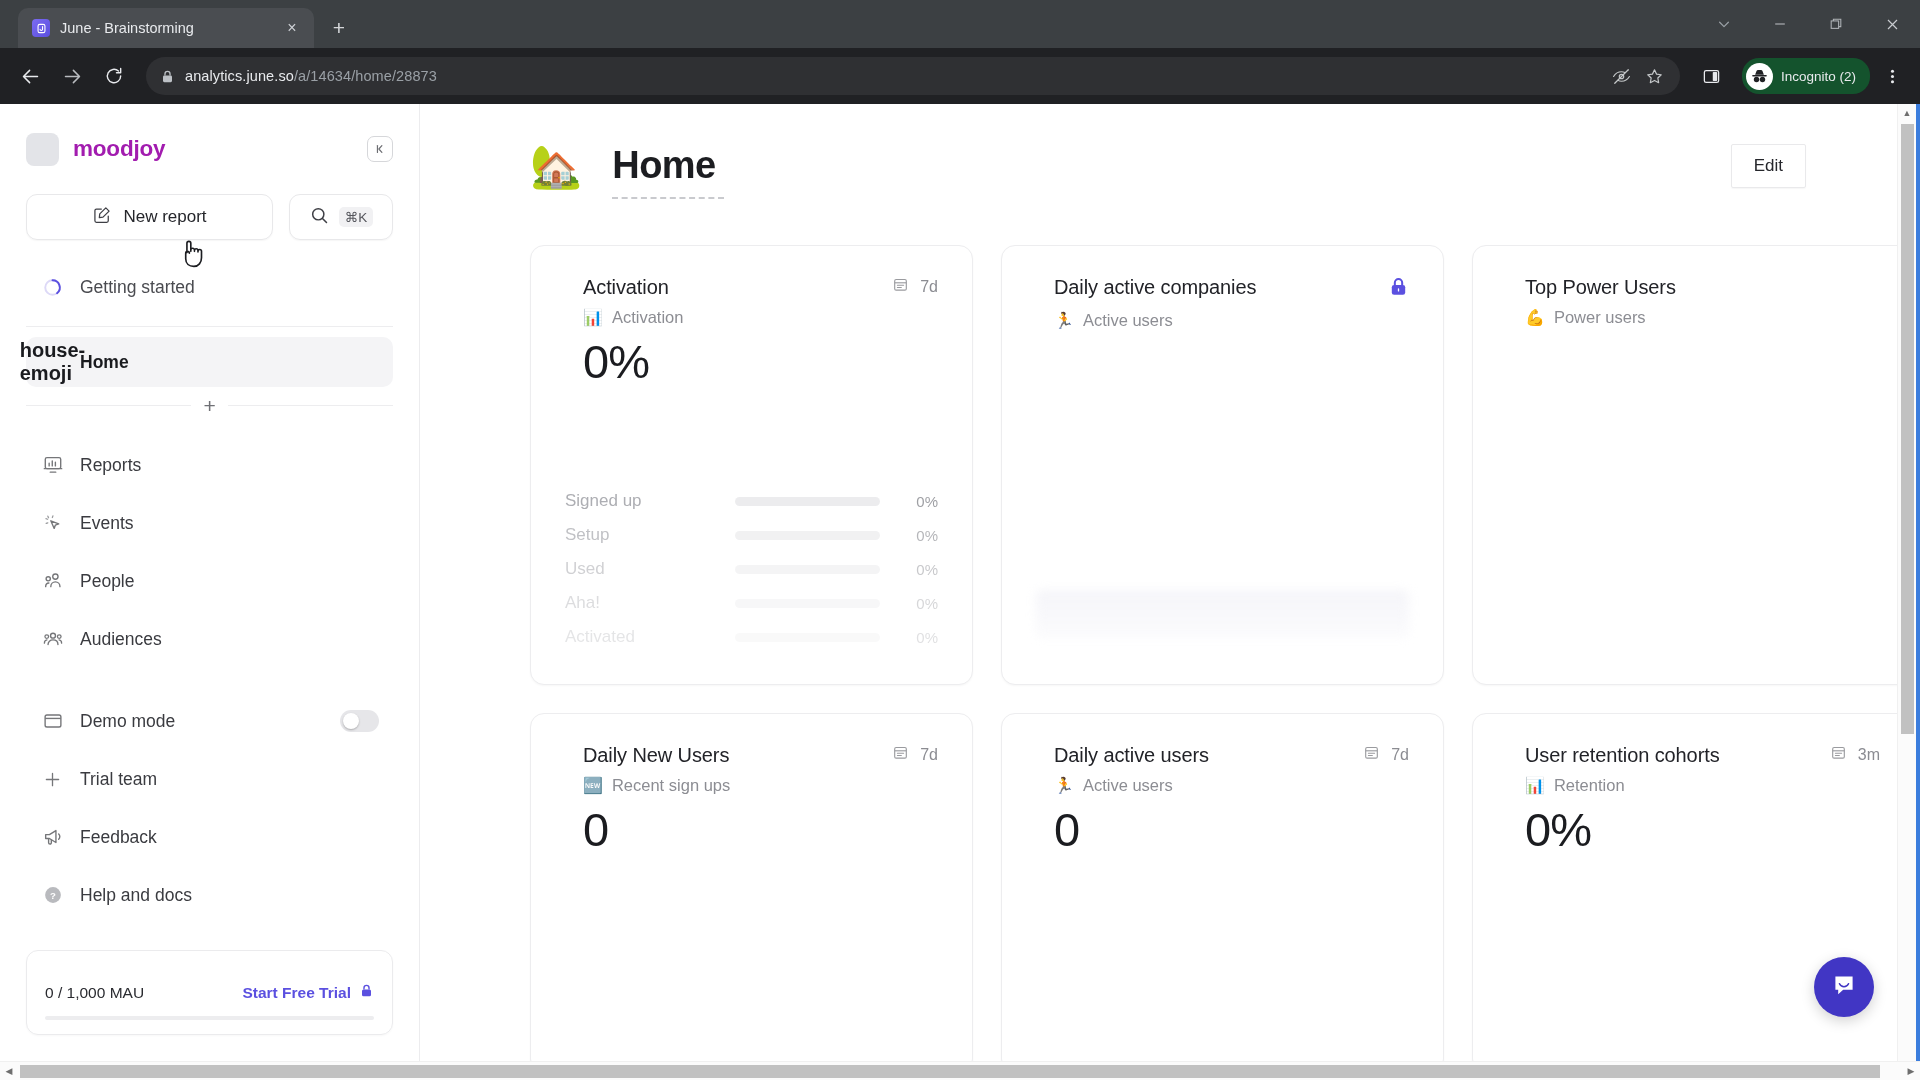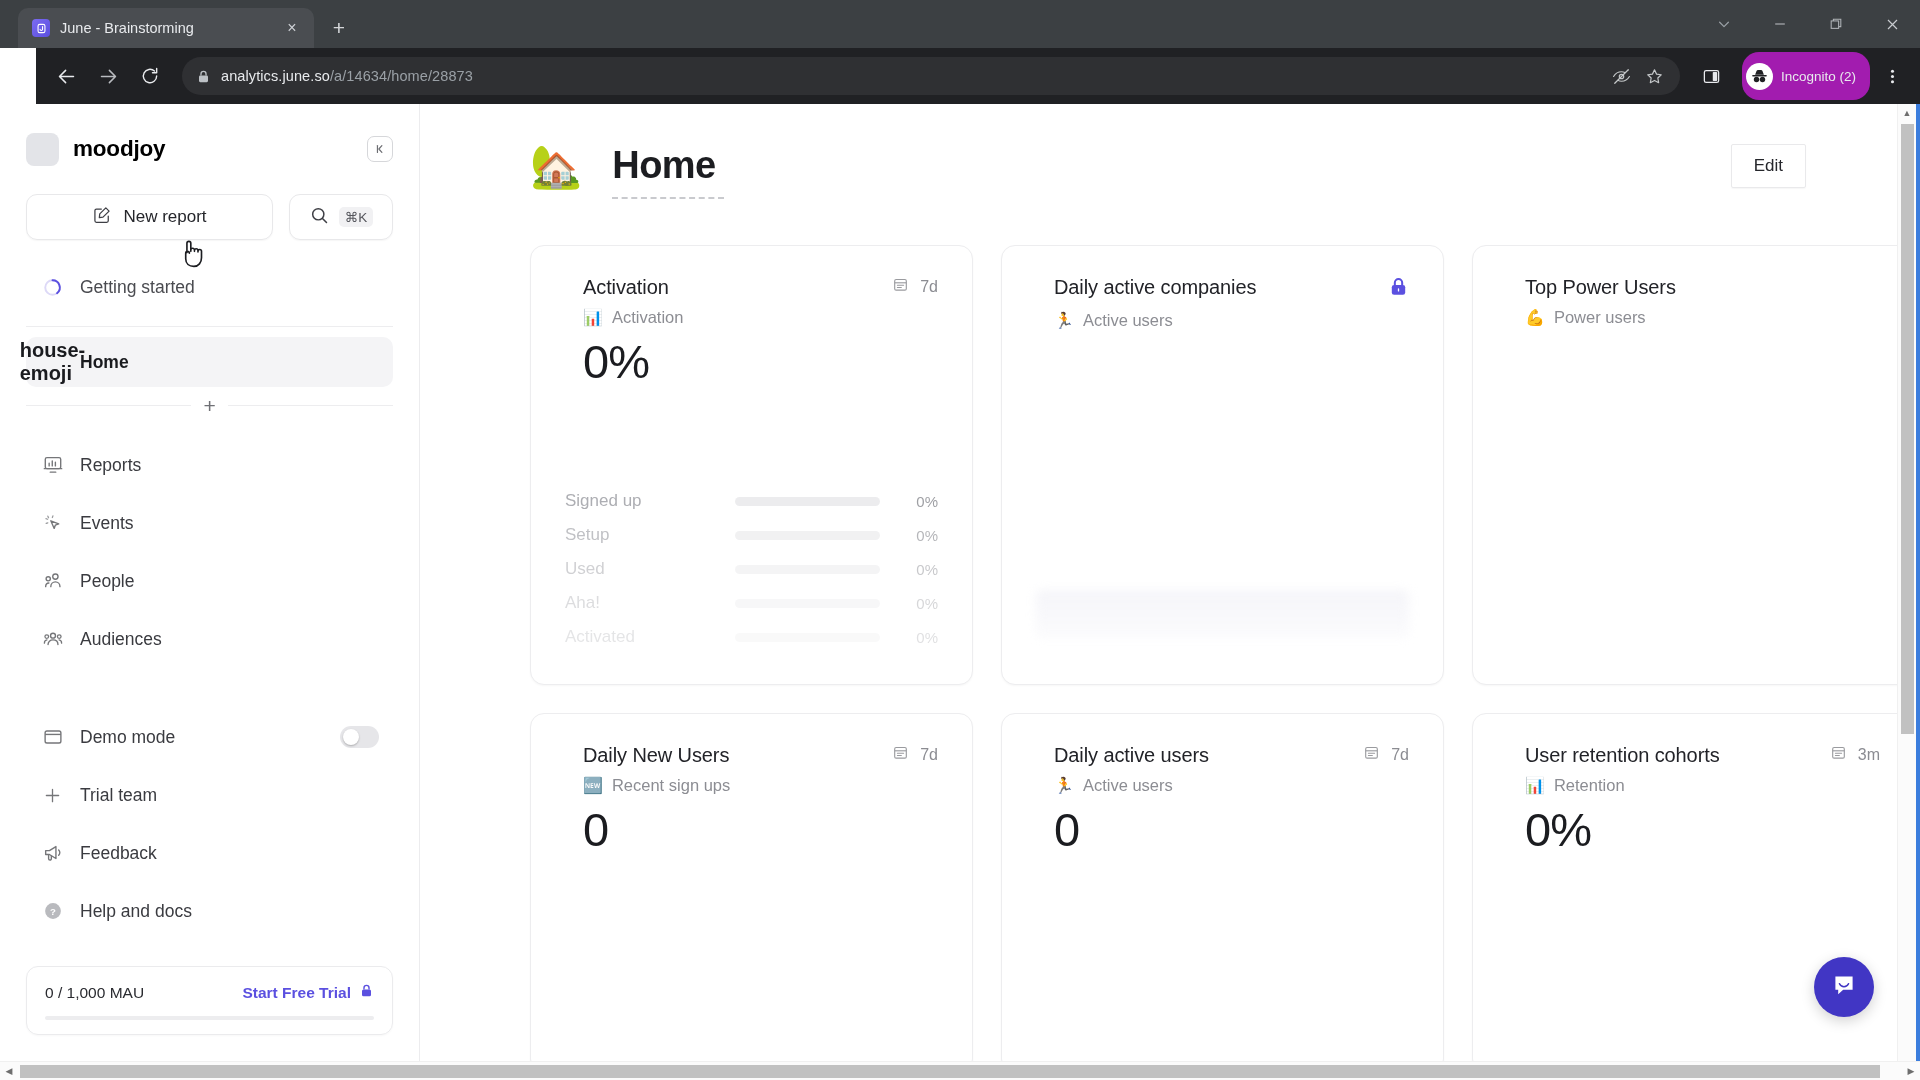--- a/index.html
+++ b/index.html
@@ -39,37 +39,37 @@
     color: #d4d6d9; font-size: 21px; display: flex; align-items: center; justify-content: center;
     border-radius: 50%;
   }
   .winctrls { position: absolute; right: 0; top: 0; height: 48px; display: flex; align-items: center; }
   .winctrl { width: 56px; height: 48px; display:flex; align-items:center; justify-content:center;
     color:#9aa0a6; font-size: 16px; }
   .winctrl.close { color:#c8cbcf; font-size:19px; }
 
   .toolbar {
     height: 56px; background: #202124; display: flex; align-items: center;
-    padding: 0 10px; gap: 2px; flex: 0 0 56px; margin-left: 36px;
+    padding: 0 10px; gap: 2px; flex: 0 0 56px;
   }
   .tbtn { width: 40px; height: 40px; border-radius: 50%; display:flex; align-items:center;
     justify-content:center; color: #e8eaed; font-size: 19px; }
   .omnibox {
     flex: 1; height: 38px; background: #2f3033; border-radius: 19px;
     display: flex; align-items: center; padding: 0 14px; margin: 0 10px; gap: 10px;
     min-width: 0;
   }
   .lock-ic { width: 15px; height: 15px; flex: 0 0 15px; }
   .url { font-size: 14.5px; color: #9aa0a6; white-space: nowrap; letter-spacing: 0.1px; }
   .url b { color: #e8eaed; font-weight: 400; }
   .omni-right { margin-left: auto; display: flex; align-items: center; gap: 14px; padding-right: 2px;}
   .omni-ic { color:#c4c7c9; font-size: 17px; display:flex; align-items:center;}
   .tb-right { display: flex; align-items: center; gap: 4px; }
   .incog-pill {
-    height: 48px; background: #a21caf; border-radius: 17px; display: flex; align-items: center;
+    height: 36px; background: #14532d; border-radius: 17px; display: flex; align-items: center;
     gap: 8px; padding: 0 14px 0 4px; margin-left: 6px;
   }
   .incog-av { width: 27px; height: 27px; border-radius: 50%; background: #ffffff;
     display:flex; align-items:center; justify-content:center; }
   .incog-label { color: #e8eaed; font-size: 13.5px; }
   .kebab { width: 36px; height: 36px; display:flex; align-items:center; justify-content:center;
     color:#e8eaed; font-size: 18px; letter-spacing:0; }
 
   
   .viewport { flex: 1; display: flex; position: relative; background: #fff; overflow:hidden;
@@ -77,21 +77,21 @@
   .page { flex: 1; display: flex; position: relative; overflow: hidden; }
 
   
   .sidebar {
     width: 420px; flex: 0 0 420px; border-right: 1px solid #ececee;
     display: flex; flex-direction: column; padding: 0 26px; background: #fff;
     position: relative;
   }
   .ws-row { display:flex; align-items:center; gap: 14px; padding: 24px 0 4px 0; height: 70px;}
   .ws-avatar { width: 33px; height: 33px; border-radius: 8px; background: #e3e4e8; flex:0 0 33px;}
-  .ws-name { font-size: 22.5px; font-weight: 700; color: #000000; letter-spacing:-0.2px;}
+  .ws-name { font-size: 22.5px; font-weight: 700; color: #a21caf; letter-spacing:-0.2px;}
   .collapse-btn {
     margin-left: auto; width: 26px; height: 26px; border: 1.6px solid #d6d7da; border-radius: 7px;
     display: flex; align-items: center; justify-content: center; color: #6d6e73; font-size: 11px;
   }
   .cursor-hand { position: absolute; left: 178px; top: 134px; width: 30px; height: 34px; pointer-events:none; }
 
   .action-row { display:flex; gap: 16px; margin-top: 20px; }
   .newreport {
     flex: 1; height: 46px; border: 1.5px solid #e8e8ea; border-radius: 11px;
     display:flex; align-items:center; justify-content:center; gap: 11px;
@@ -122,21 +122,21 @@
 
   .toggle { margin-left:auto; width: 39px; height: 22px; border-radius: 11px; background:#e6e6e9;
     display:flex; align-items:center; padding: 0 3px;}
   .toggle .knob { width: 16px; height: 16px; border-radius: 50%; background:#fff;
     box-shadow: 0 1px 2px rgba(0,0,0,.25);}
 
   .mau-box {
     border: 1.5px solid #ebebed; border-radius: 12px; padding: 16px 18px 14px 18px;
     margin: 22px 0 26px 0; box-shadow: 0 1px 2px rgba(16,17,26,.03);
   }
-  .mau-row { display:flex; align-items:center; }
+  .mau-row { display:flex; align-items:center;margin-top:16px; }
   .mau-count { font-size: 15.5px; color: #2a2b30; font-weight: 500;}
   .mau-trial { margin-left:auto; display:flex; align-items:center; gap: 8px;
     font-size: 15.5px; color: #5b50e0; font-weight: 600; }
   .mau-bar { height: 4px; border-radius: 3px; background:#ededef; margin-top: 14px; }
 
   
   .main { flex: 1; overflow: hidden; position: relative; background: #fff; padding-left: 0; }
   .main-inner { padding: 40px 0 0 110px; }
   .page-head { display:flex; align-items:flex-start; padding-right: 110px; }
   .page-emoji { font-size: 42px; line-height: 1; margin-right: 30px; margin-top: 2px;}

